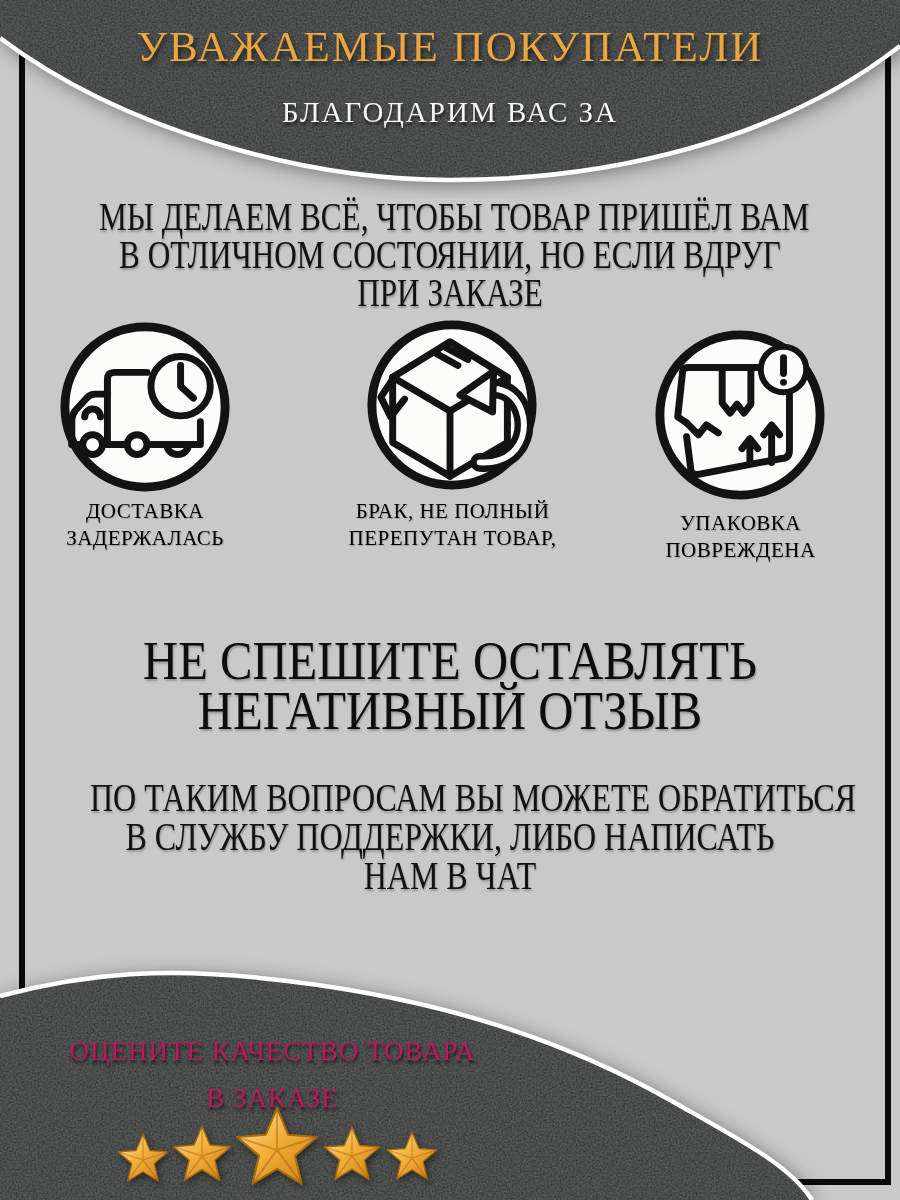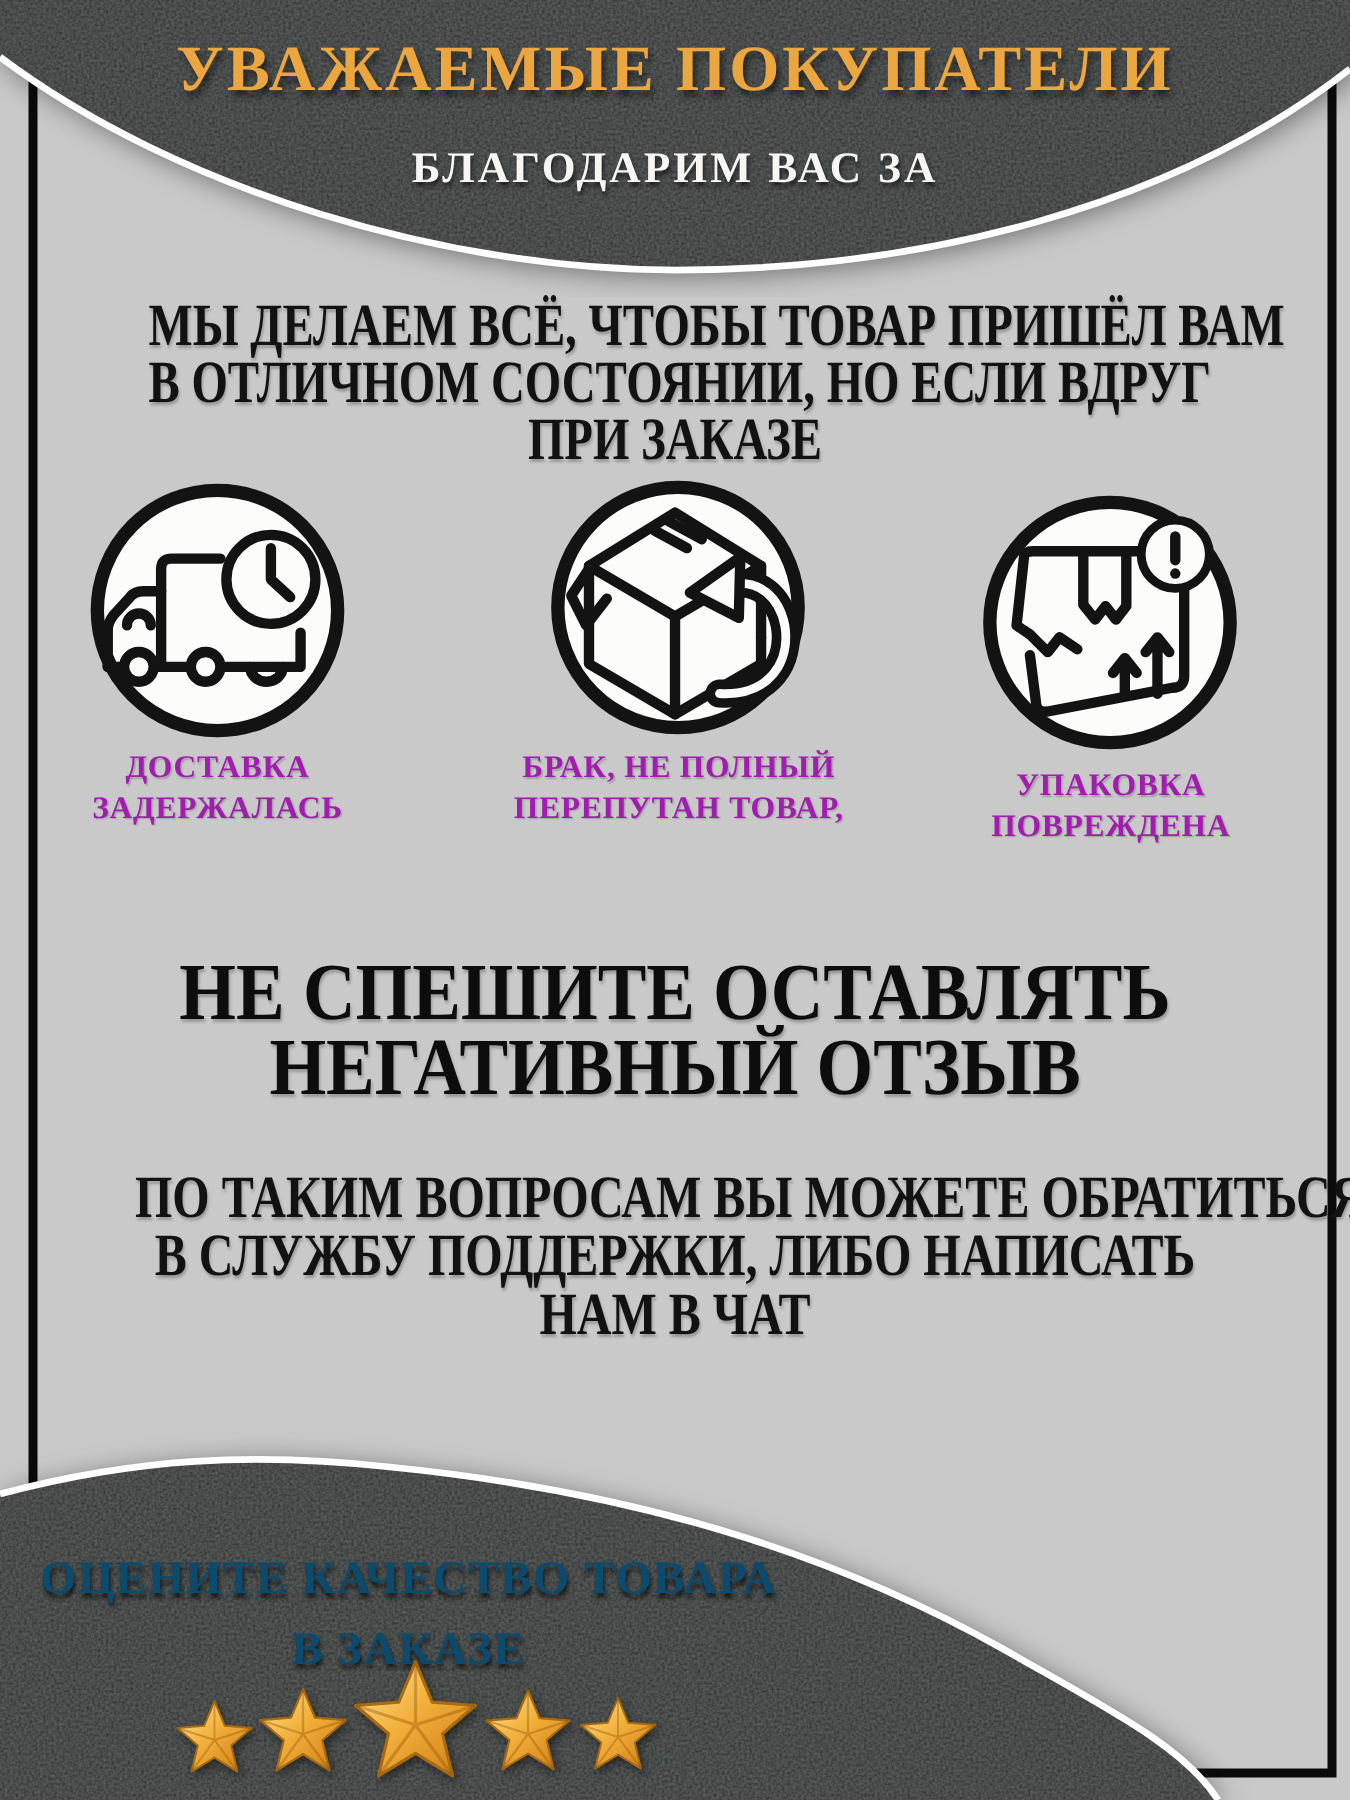--- a/index.html
+++ b/index.html
@@ -1,53 +1,53 @@
 <!DOCTYPE html>
 <html><head>
 <meta charset="utf-8">
 <style>
   html,body{margin:0;padding:0;background:#888;}
   .canvas{
     position:relative;width:900px;height:1200px;overflow:hidden;
     background:#c9c9c9;
     font-family:"Liberation Serif","DejaVu Serif",serif;
-    font-weight:bold;
+    font-weight:normal;
   }
   .bg-svg{position:absolute;left:0;top:0;width:900px;height:1200px;}
   .abs{position:absolute;text-align:center;}
   .title{
     left:0;right:0;top:22px;font-size:43px;letter-spacing:2px;
     color:#eca63f;text-shadow:2px 4px 4px rgba(0,0,0,.55);
   }
   .subtitle{
     left:0;right:0;top:93px;font-size:29px;line-height:38px;letter-spacing:2px;
     color:#f7f6f3;text-shadow:1px 3px 3px rgba(0,0,0,.6);
   }
   .intro{
     left:0;right:0;top:198px;font-size:40px;line-height:38px;color:#121212;
     transform:scaleX(.78);transform-origin:50% 0;white-space:nowrap;
     text-shadow:1px 2px 2px rgba(40,40,40,.3);
   }
   .issue-label{
-    font-size:21px;line-height:26.5px;letter-spacing:.5px;color:#a21caf;
+    font-size:21px;line-height:26.5px;letter-spacing:.5px;color:#000000;
     text-shadow:1px 1px 1px rgba(40,40,40,.25);
   }
   .heading{
     left:0;right:0;top:636px;font-size:54px;line-height:50px;color:#0d0d0d;
     transform:scaleX(.9);transform-origin:50% 0;white-space:nowrap;
     text-shadow:1px 2px 2px rgba(40,40,40,.3);
   }
   .paragraph{
     left:0;right:0;top:778px;font-size:40px;line-height:39px;color:#121212;
     transform:scaleX(.8);transform-origin:50% 0;white-space:nowrap;
     text-shadow:1px 2px 2px rgba(40,40,40,.3);
   }
   .cta{
-    left:0;top:1028px;width:545px;font-size:31px;line-height:47px;letter-spacing:1px;
-    color:#0c4a6e;text-shadow:1px 3px 3px rgba(0,0,0,.65);
+    left:0;top:1028px;width:545px;font-size:27px;line-height:47px;letter-spacing:1px;
+    color:#be185d;text-shadow:1px 3px 3px rgba(0,0,0,.65);
   }
   .icon-svg{position:absolute;}
   .stars-svg{position:absolute;left:95px;top:1098px;filter:drop-shadow(2px 3px 3px rgba(0,0,0,.45));}
 </style>
 </head>
 <body>
 
 <div class="canvas">
 
   <svg class="bg-svg" viewBox="0 0 900 1200">

